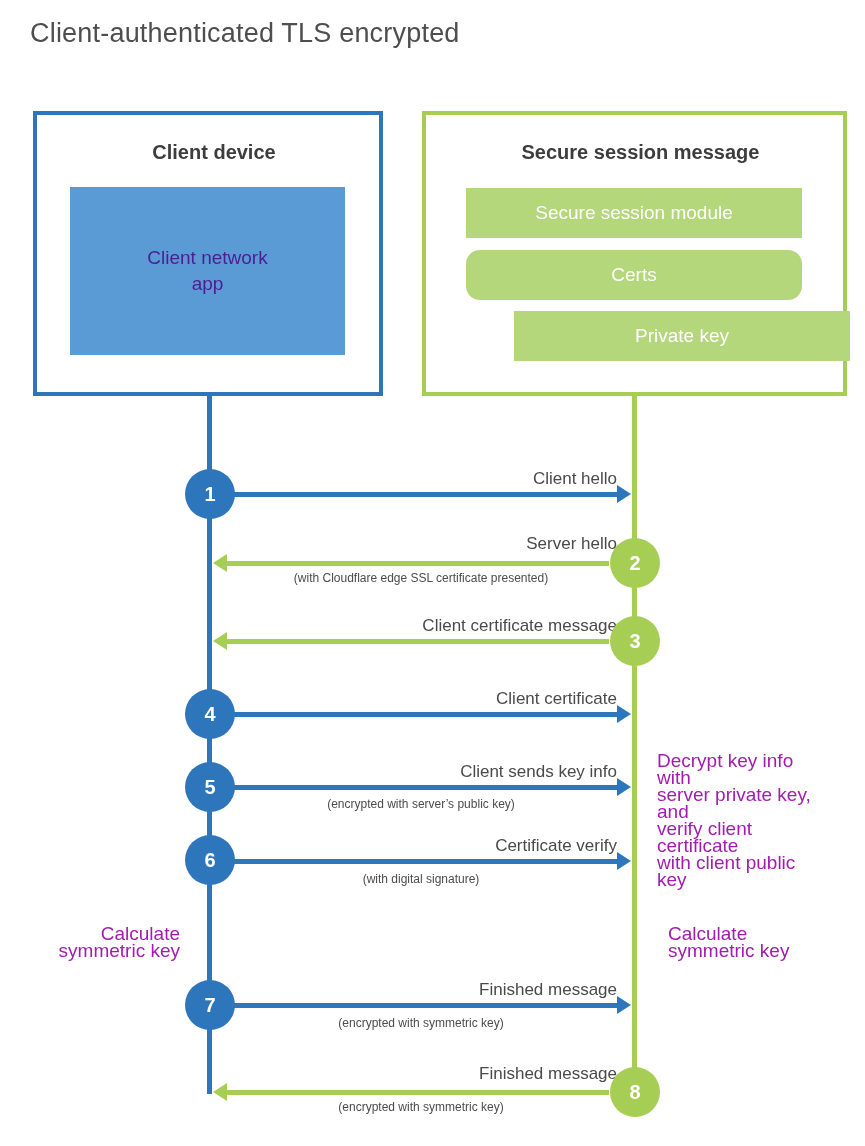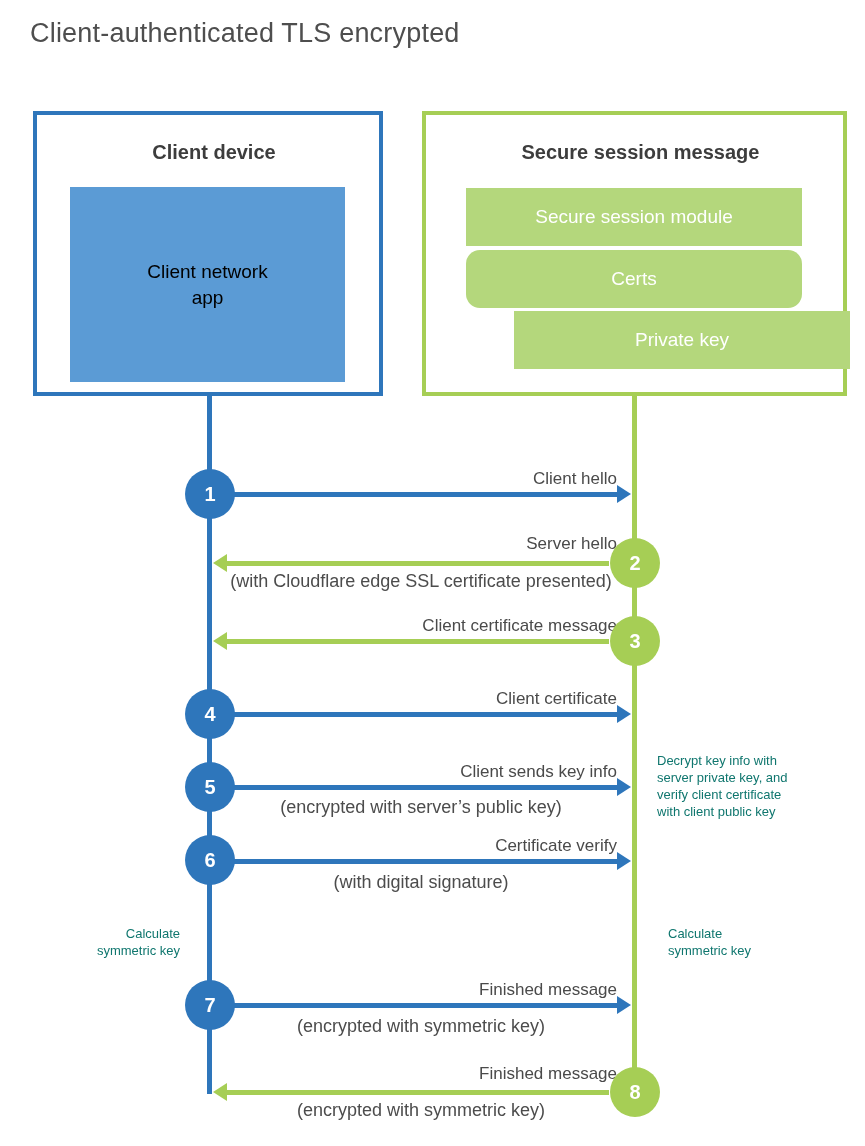--- a/index.html
+++ b/index.html
@@ -46,33 +46,33 @@
     top: 26px;
     text-align: center;
     font-size: 20px;
     font-weight: bold;
     color: #3d3d3d;
     margin-left: 12px;
   }
   .client-app {
     position: absolute;
     left: 70px; top: 187px;
-    width: 275px; height: 195px;
+    width: 275px; height: 168px;
     background: var(--blue_fill);
-    color: #000000;
+    color: #4c1d95;
     font-size: 19px;
     display: flex; align-items: center; justify-content: center;
     text-align: center;
     white-space: pre-line;
     line-height: 26px;
   }
   .server-bar {
     position: absolute;
     left: 466px;
-    width: 336px; height: 58px;
+    width: 336px; height: 50px;
     background: var(--green_fill);
     color: #ffffff;
     font-size: 19px;
     display: flex; align-items: center; justify-content: center;
     text-align: center;
   }
   .bar-0 { top: 188px; }
   .bar-1 { top: 250px; border-radius: 14px; }
   .bar-2 { top: 311px; margin-left: 48px; }
   
@@ -114,30 +114,30 @@
     left: 225px; width: 392px;
     text-align: right;
     font-size: 17px;
     color: #4a4a4a;
     z-index: 2;
   }
   .msg-sublabel {
     position: absolute;
     left: 225px; width: 392px;
     text-align: center;
-    font-size: 18px;
+    font-size: 12px;
     color: #4c4c4c;
     z-index: 2;
   }
   
   .side-note {
     position: absolute;
-    font-size: 13px;
+    font-size: 19px;
     line-height: 17px;
-    color: #0f766e;
+    color: #a21caf;
     white-space: pre-line;
   }
   .note-decrypt { left: 657px; top: 752px; width: 170px; }
   .note-calc-left  { left: 40px;  top: 925px; width: 140px; text-align: right; }
   .note-calc-right { left: 668px; top: 925px; width: 140px; text-align: left; }
 </style>
 </head>
 <body>
 
 <div class="canvas">

